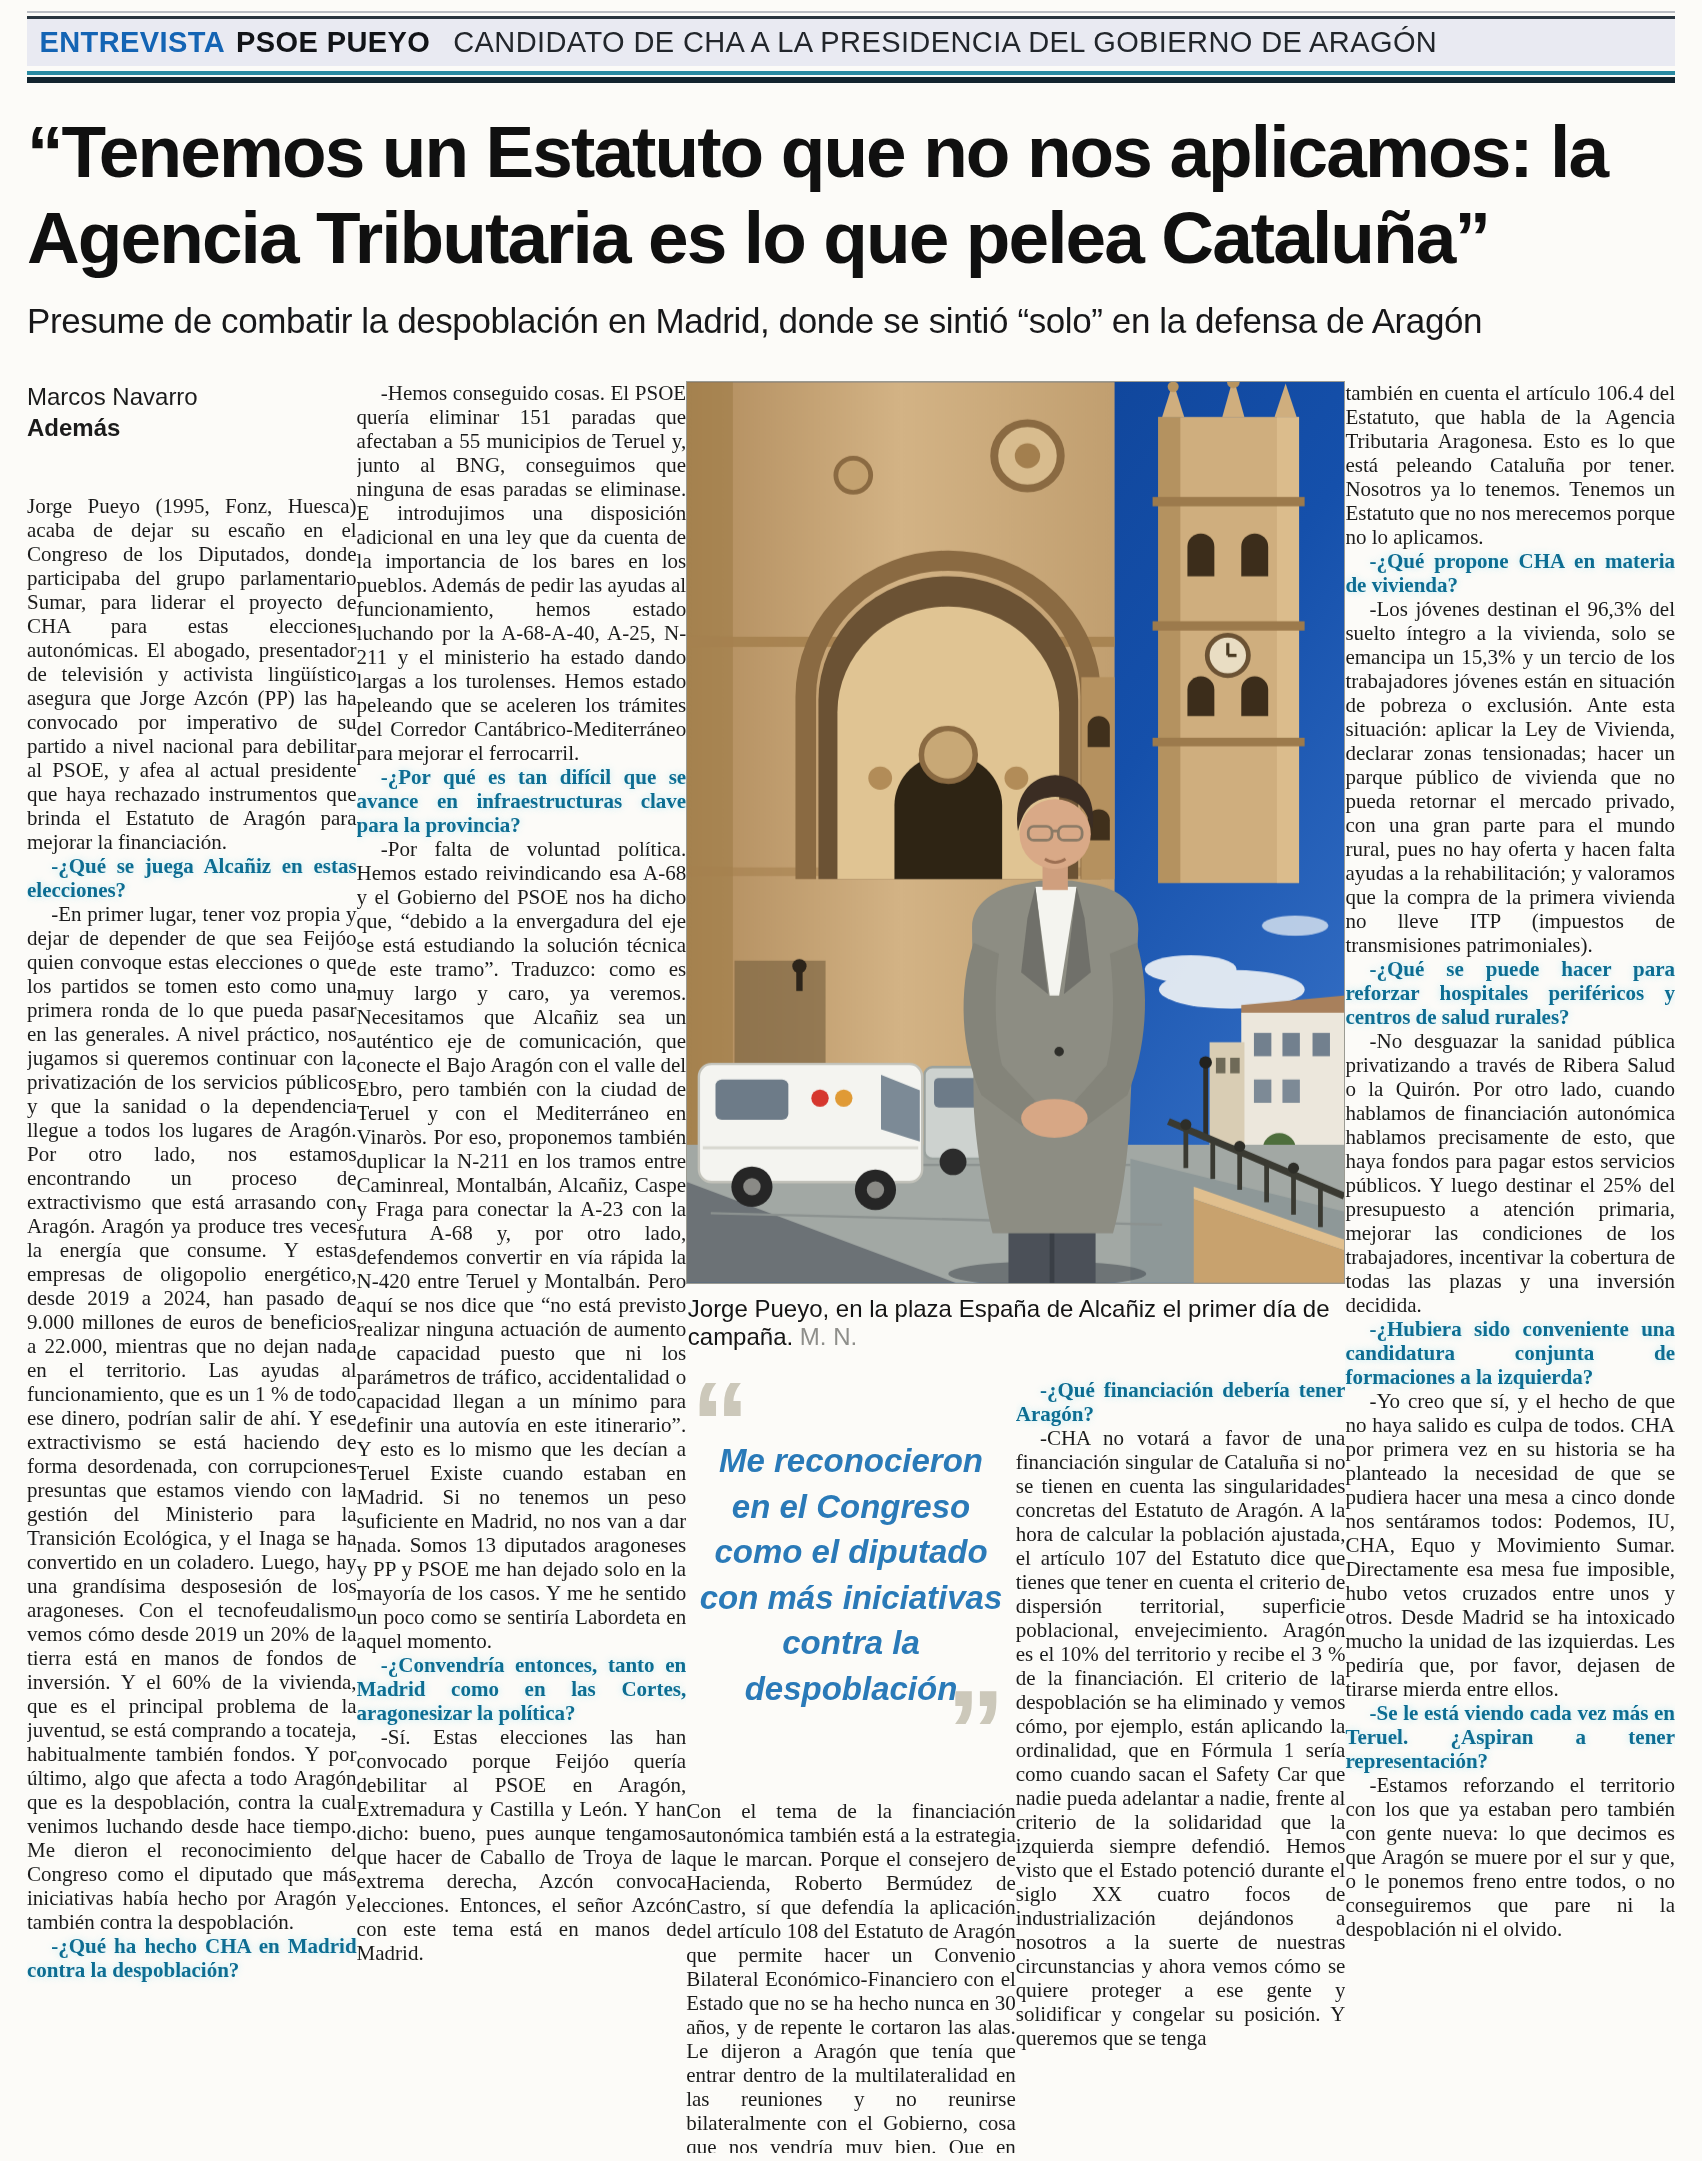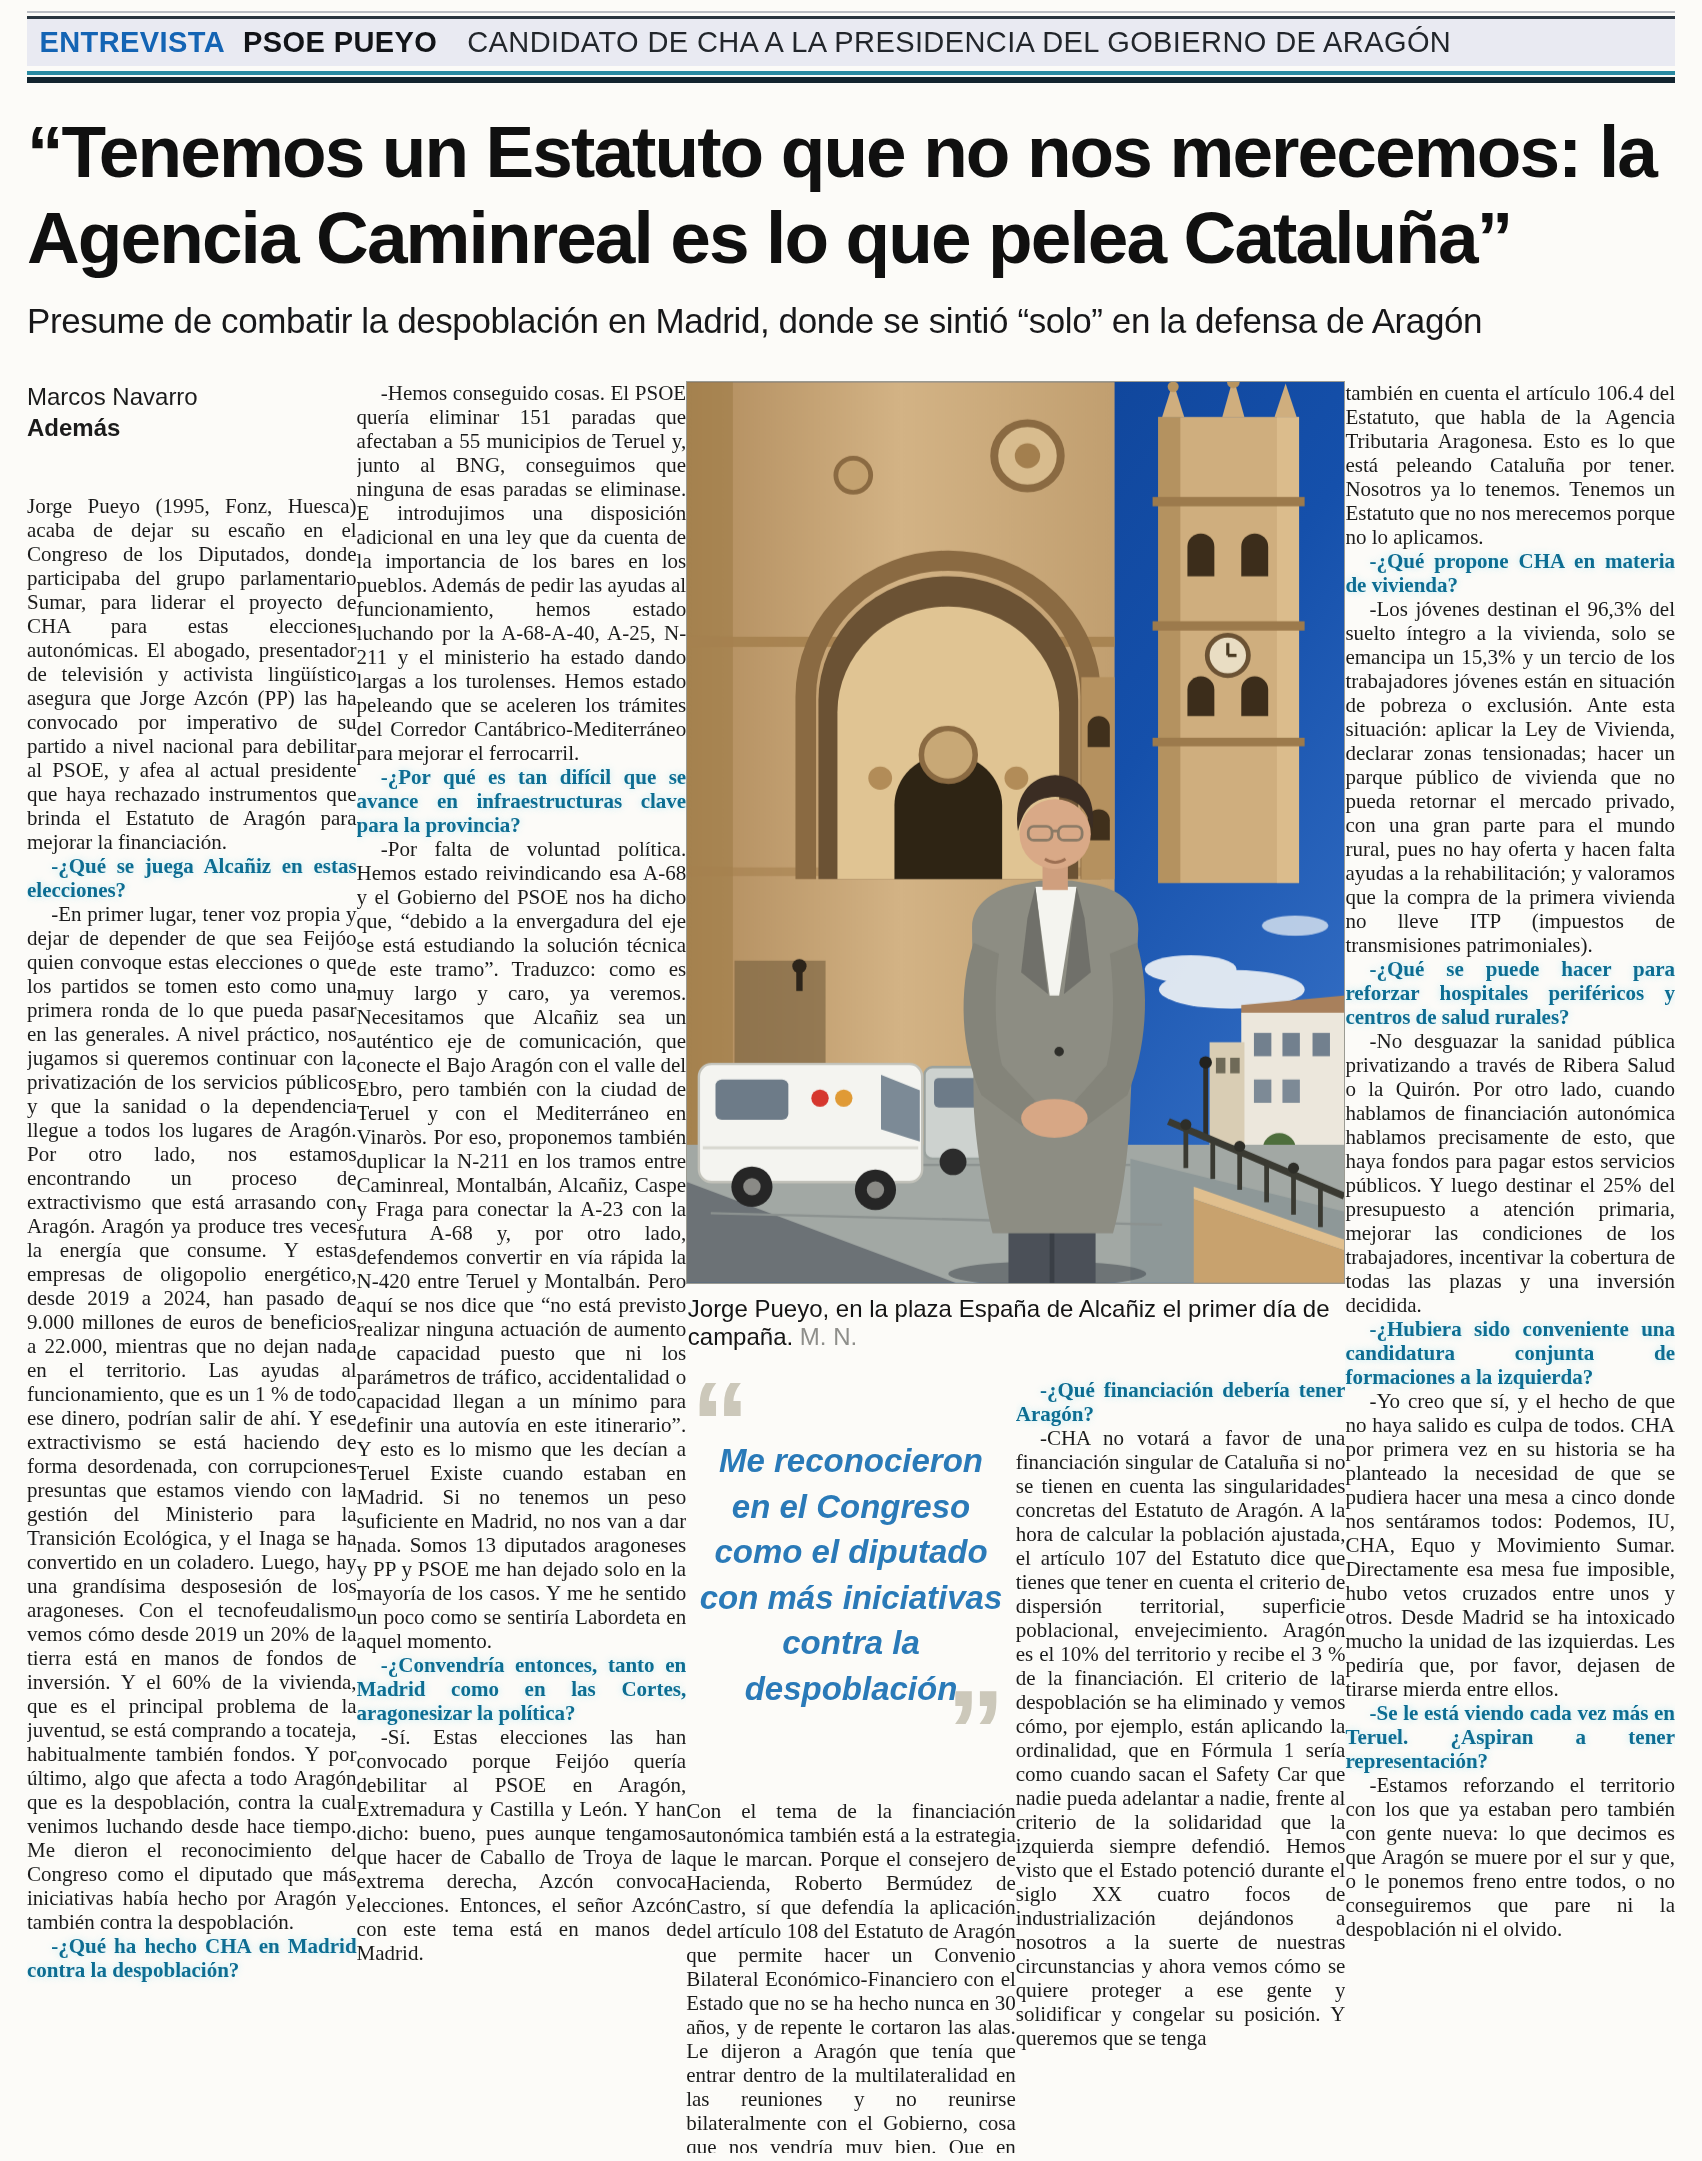--- a/index.html
+++ b/index.html
@@ -1,21 +1,21 @@
 <!DOCTYPE html>
 <html lang="es" style="font-size:12.5px"><head>
 <meta charset="utf-8">
 <style>
   html,body{margin:0;padding:0;background:#f7f6f3;}
   .page{position:relative;width:1702px;height:2161px;background:#fcfbf8;overflow:hidden;
         font-family:"Liberation Serif",serif;color:#1b1b1b;}
   
   .top-hairline{height:2.3px;background:#b9bcc2;margin:11px 27px 0;}
   .kicker-band{margin:3.1px 27px 0;border-top:3.9px solid #28343e;background:#e9eaf2;
-               padding:6.2px 12.5px 7.8px;display:flex;align-items:baseline;gap:18px;
+               padding:6.2px 12.5px 7.8px;display:flex;align-items:baseline;gap:11px;
                font-family:"Liberation Sans",sans-serif;font-size:29px;letter-spacing:0.4px;}
   .kicker-entrevista{color:#1464b4;font-weight:bold;}
   .kicker-name{color:#121418;font-weight:bold;}
   .kicker-rest{color:#22262b;font-weight:normal;margin-left:12px;}
   .rule-teal{height:3.9px;background:#2a8aa2;margin:4.7px 27px 0;}
   .rule-navy{height:5.4px;background:#13242f;margin:2.3px 27px 0;}
   
   .headline{margin:26.5px 27px 0;font-family:"Liberation Sans",sans-serif;font-weight:bold;
             font-size:73px;line-height:1.18;letter-spacing:-1.9px;color:#101010;}
   .subhead{margin:20px 27px 0;font-family:"Liberation Sans",sans-serif;font-weight:normal;
@@ -54,21 +54,21 @@
 
   <div class="top-hairline"></div>
   <div class="kicker-band">
     <span class="kicker-entrevista">ENTREVISTA</span>
     <span class="kicker-name">PSOE PUEYO</span>
     <span class="kicker-rest">CANDIDATO DE CHA A LA PRESIDENCIA DEL GOBIERNO DE ARAGÓN</span>
   </div>
   <div class="rule-teal"></div>
   <div class="rule-navy"></div>
 
-  <h1 class="headline">“Tenemos un Estatuto que no nos merecemos: la Agencia Caminreal es lo que pelea Cataluña”</h1>
+  <h1 class="headline">“Tenemos un Estatuto que no nos aplicamos: la Agencia Tributaria es lo que pelea Cataluña”</h1>
   <div class="subhead">Presume de combatir la despoblación en Madrid, donde se sintió “solo” en la defensa de Aragón</div>
 
   <div class="body-grid">
 
     <div class="col col1">
       <div class="byline">
         <div>Marcos Navarro</div>
         <div class="place">Además</div>
       </div>
       <div>

